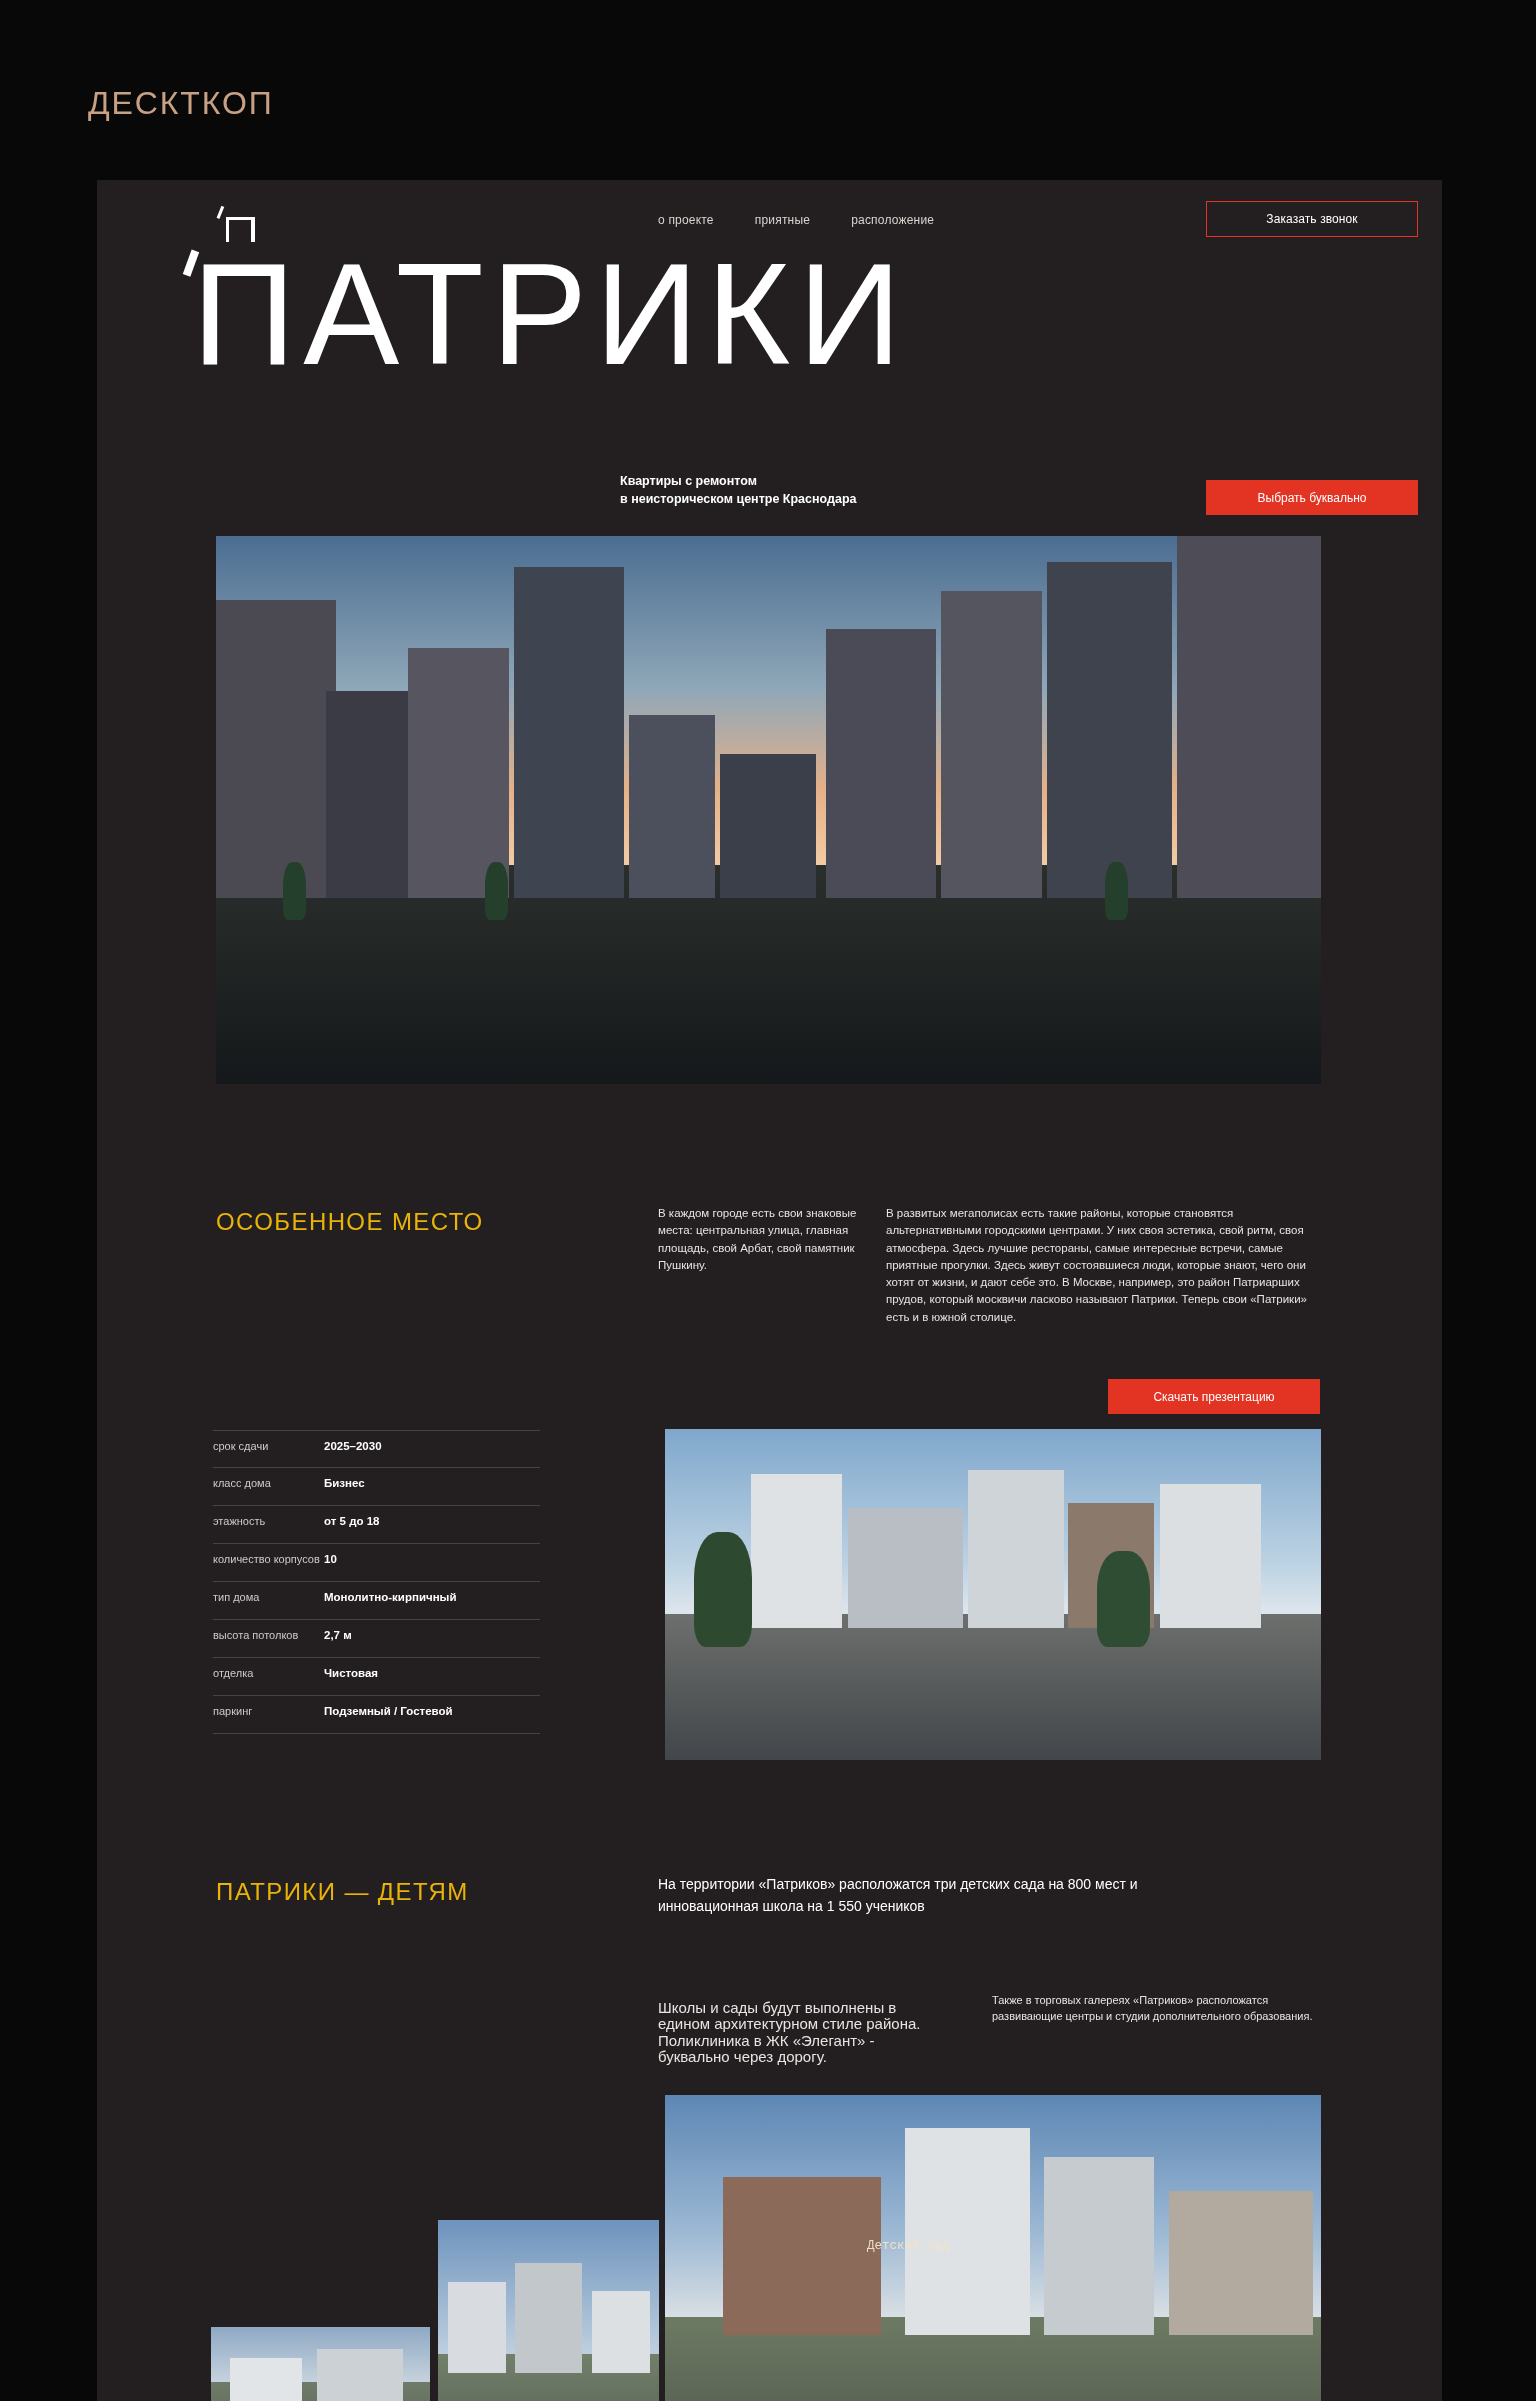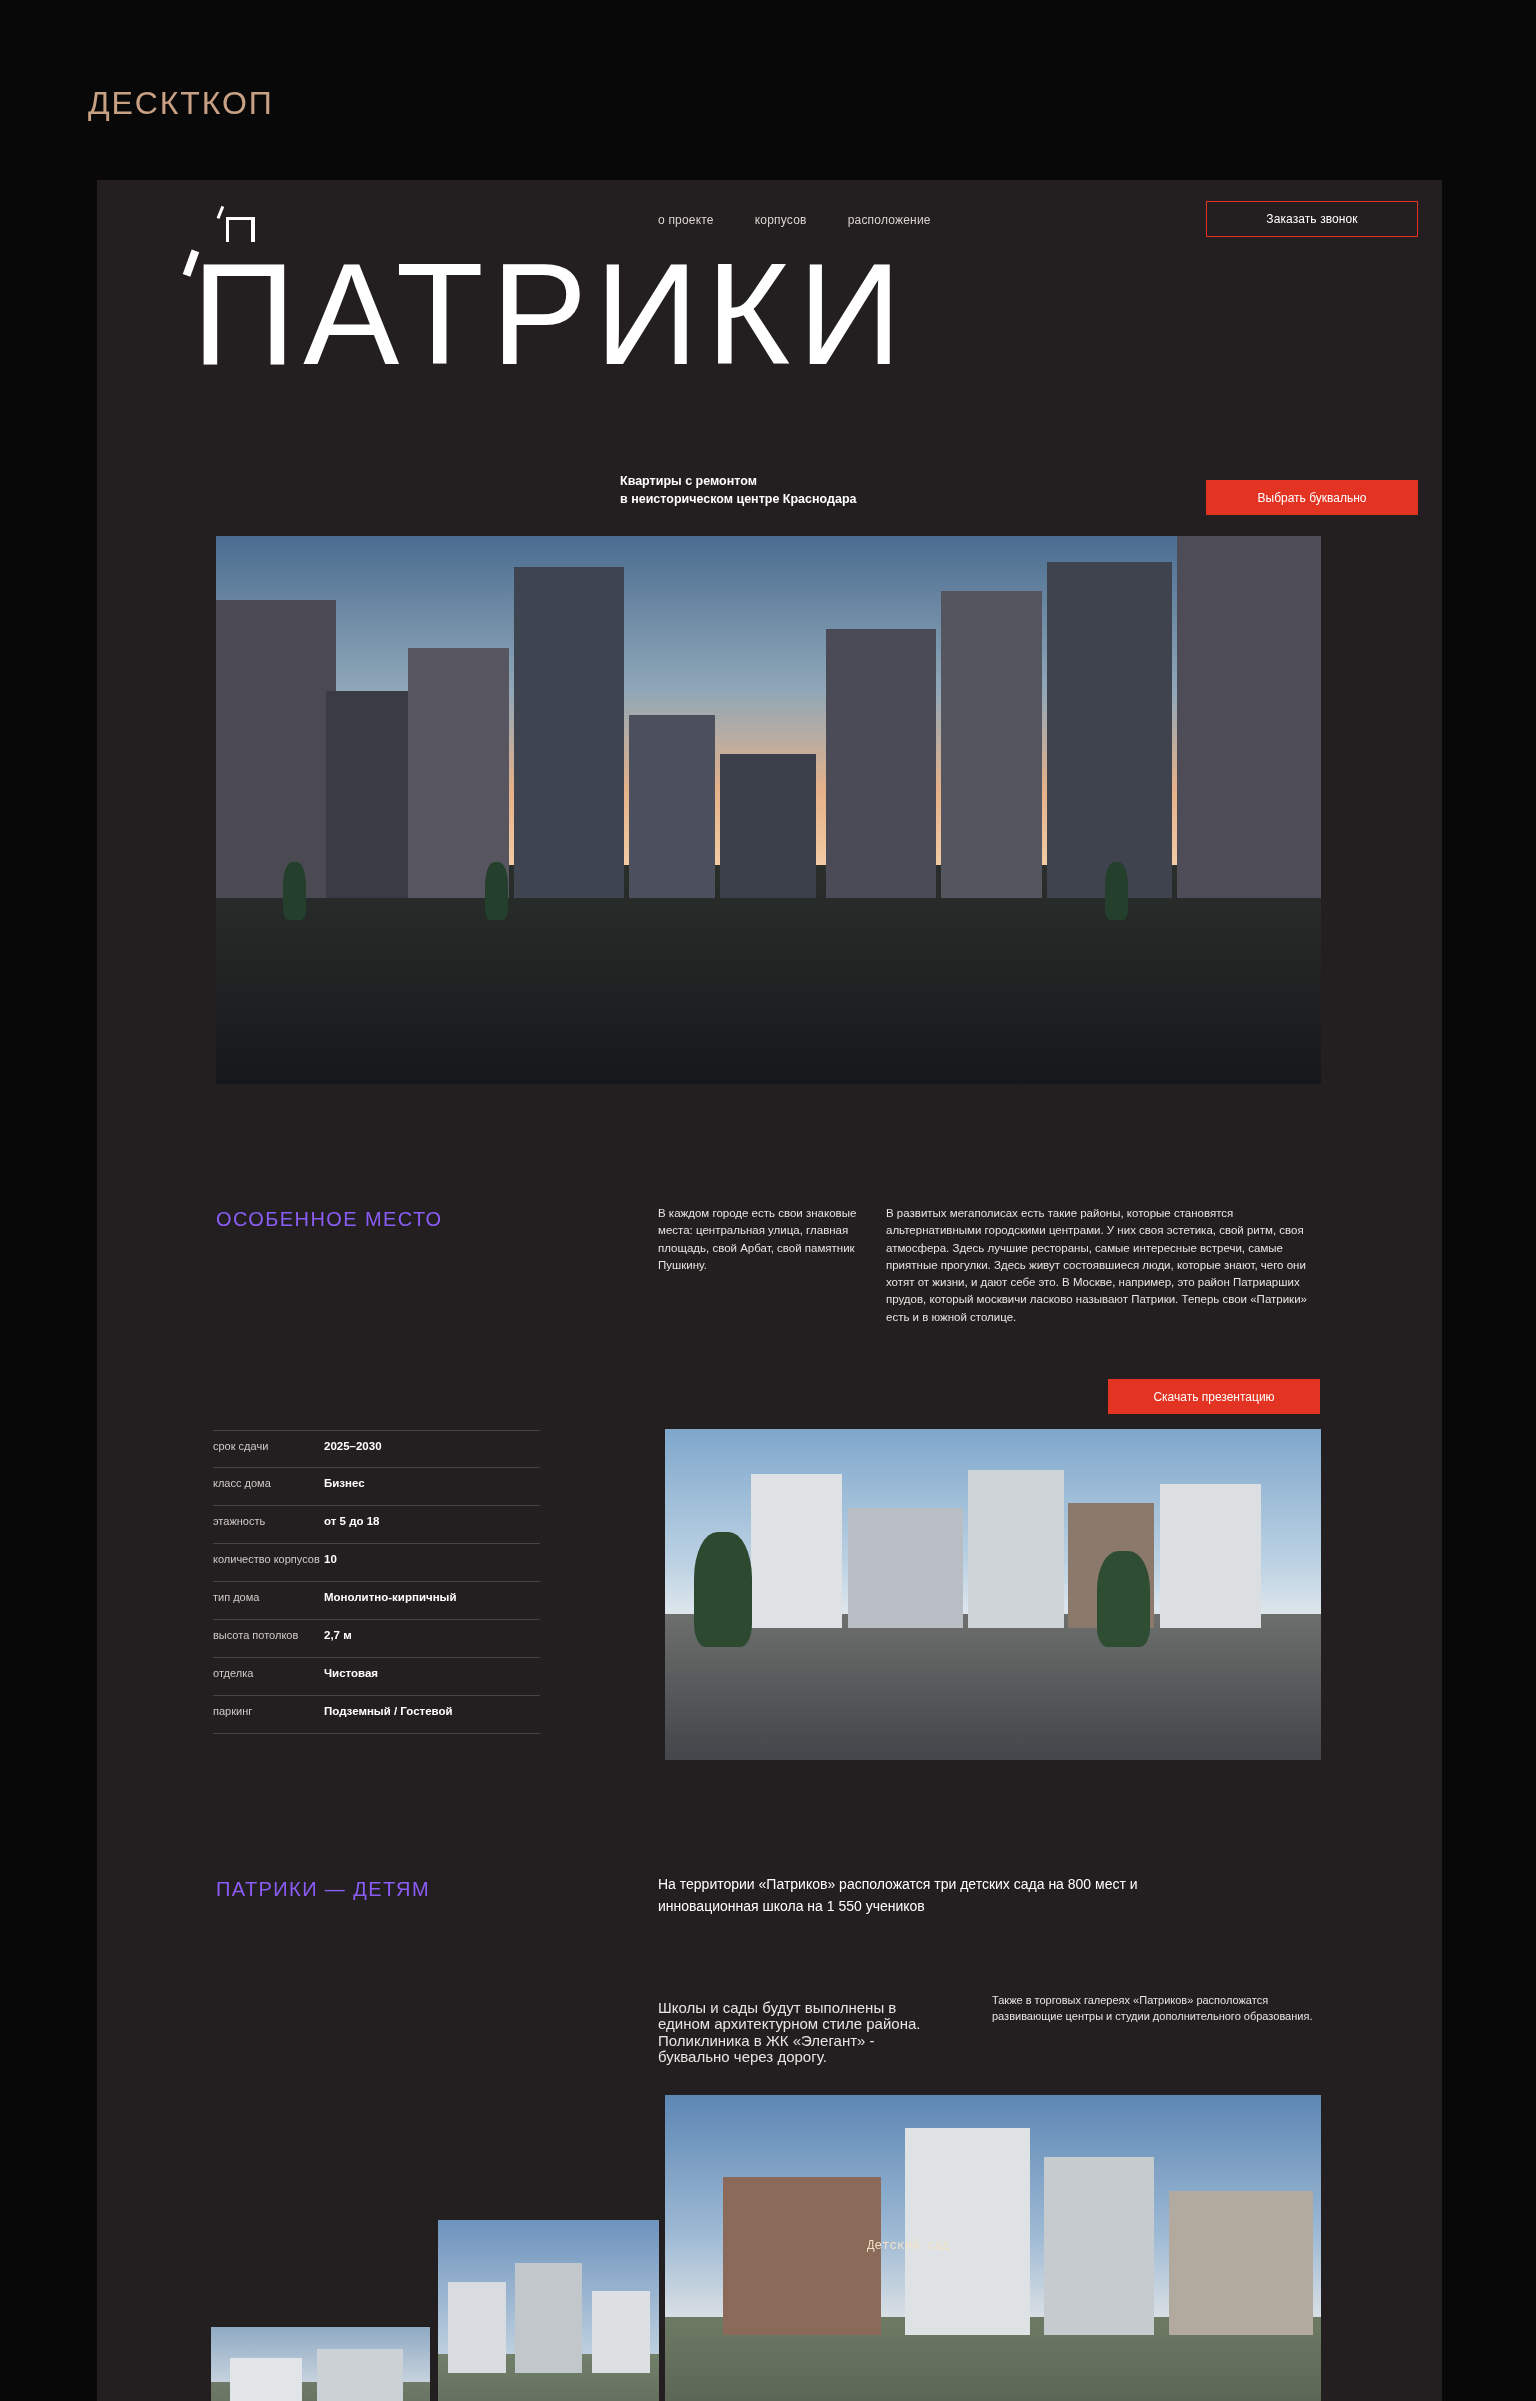--- a/index.html
+++ b/index.html
@@ -151,23 +151,23 @@
     top: 536px;
     width: 1105px;
     height: 548px;
     overflow: hidden;
     background: linear-gradient(#2c3a4e, #4e5163);
   }
 
   
   .section-title {
     position: absolute;
-    font-size: 20px;
+    font-size: 24px;
     letter-spacing: 1.4px;
-    color: #8b5cf6;
+    color: #eab308;
     font-weight: 400;
   }
   #title-place { left: 216px; top: 1208px; }
   #title-kids  { left: 216px; top: 1878px; }
 
   .body-col {
     position: absolute;
     font-size: 11.5px;
     line-height: 17.3px;
     color: #e8e4e1;
@@ -292,21 +292,21 @@
   <div class="logo-mark">
     <span class="tick"></span>
     <span class="bar-top"></span>
     <span class="bar-l"></span>
     <span class="bar-r"></span>
   </div>
 </div>
 
 <div class="nav-list">
   <span>о проекте</span>
-  <span>корпусов</span>
+  <span>приятные</span>
   <span>расположение</span>
 </div>
 
 <button class="cta-outline">Заказать звонок</button>
 
 <div class="wordmark-accent"></div>
 <div class="wordmark">ПАТРИКИ</div>
 
 <div class="hero-sub">
   <div>Квартиры с ремонтом</div>

